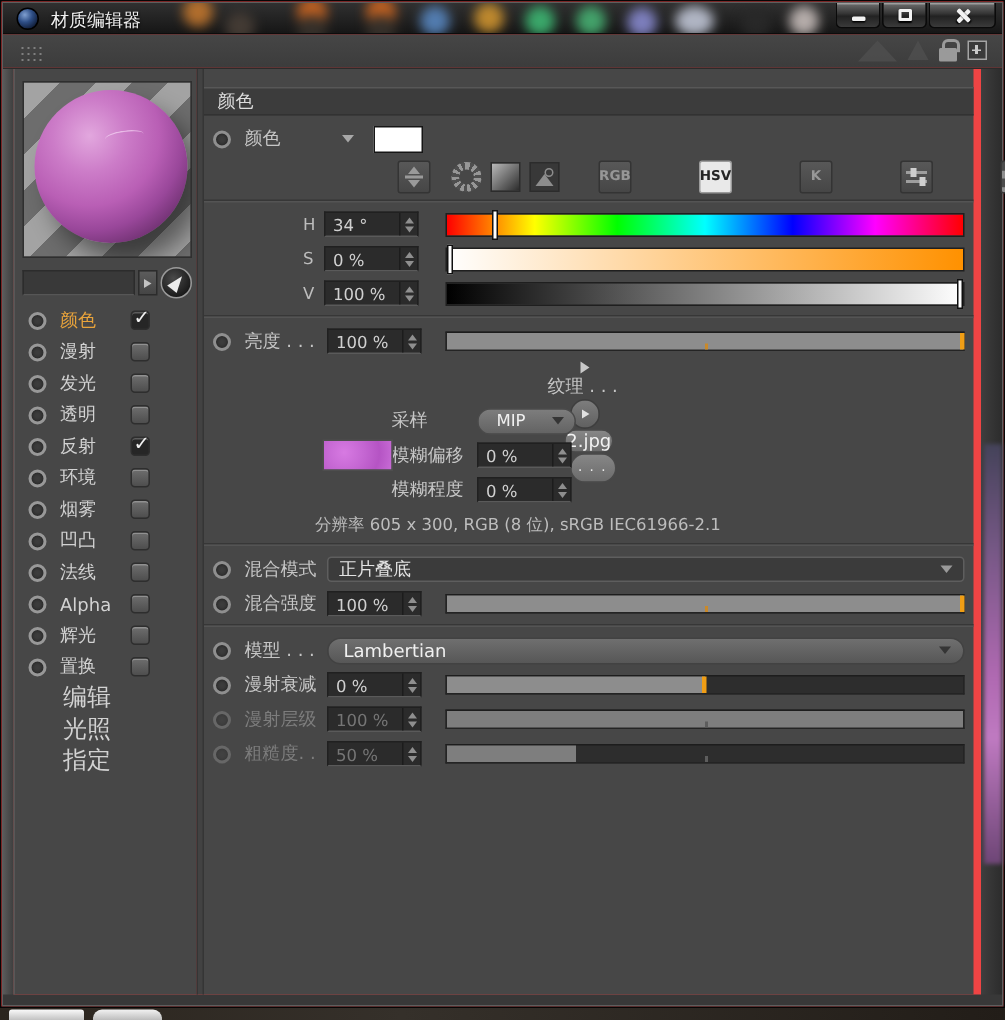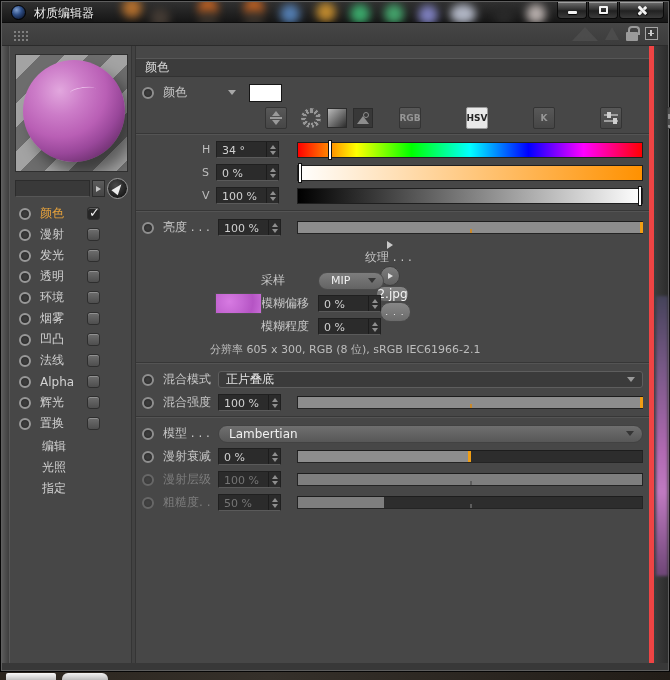--- a/index.html
+++ b/index.html
@@ -94,21 +94,21 @@
   .chrow { height:21px; display:flex; align-items:center; padding-left:9px; }
   .cradio { width:12px; height:12px; border-radius:50%; border:2px solid #989898; background:#3d3d3d;
     box-shadow:inset 0 0 3px #1e1e1e; flex:none; margin-right:9px; }
   .clabel { width:47px; font-size:12px; color:#d2d2d2; flex:none; }
   .clabel.active { color:#e8a33b; }
   .cbox { width:13px; height:13px; border-radius:3px; background:linear-gradient(#6e6e6e,#4e4e4e);
     border:1px solid #2e2e2e; box-shadow:inset 0 1px 0 rgba(255,255,255,.25); position:relative; flex:none; }
   .cbox.checked { background:#262626; }
   .cbox.checked::after { content:"\2713"; position:absolute; left:1px; top:-3px; color:#f2f2f2;
     font-size:13px; font-weight:bold; }
-  .pagerow { height:21px; display:flex; align-items:flex-end; padding-left:32px; font-size:12px; color:#d2d2d2; }
+  .pagerow { height:21px; display:flex; align-items:flex-end; padding-left:32px; font-size:16px; color:#d2d2d2; }
 
   
   .main { position:absolute; left:135px; top:45px; width:513px; bottom:8px; background:#474747; padding-top:12px; }
   .phead { height:19px; background:#3c3c3c; border-top:1px solid #575757; border-bottom:1px solid #323232;
     color:#dcdcdc; font-size:12px; display:flex; align-items:center; padding-left:9px; margin-bottom:6px; }
 
   .row { display:flex; align-items:center; height:19px; margin:0 6px 4px 6px; }
   .mradio { width:12px; height:12px; border-radius:50%; border:2px solid #8f8f8f; background:#3d3d3d;
     box-shadow:inset 0 0 3px #1e1e1e; margin-right:9px; flex:none; }
   .mlabel { width:55px; font-size:12px; color:#c6c6c6; flex:none; white-space:nowrap; overflow:hidden; }
@@ -308,20 +308,25 @@
         <span class="clabel">发光</span>
         <span class="cbox"></span>
       </div>
       <div class="chrow">
         <span class="cradio"></span>
         <span class="clabel">透明</span>
         <span class="cbox"></span>
       </div>
       <div class="chrow">
         <span class="cradio"></span>
+        <span class="clabel">反射</span>
+        <span class="cbox checked"></span>
+      </div>
+      <div class="chrow">
+        <span class="cradio"></span>
         <span class="clabel">环境</span>
         <span class="cbox"></span>
       </div>
       <div class="chrow">
         <span class="cradio"></span>
         <span class="clabel">烟雾</span>
         <span class="cbox"></span>
       </div>
       <div class="chrow">
         <span class="cradio"></span>

